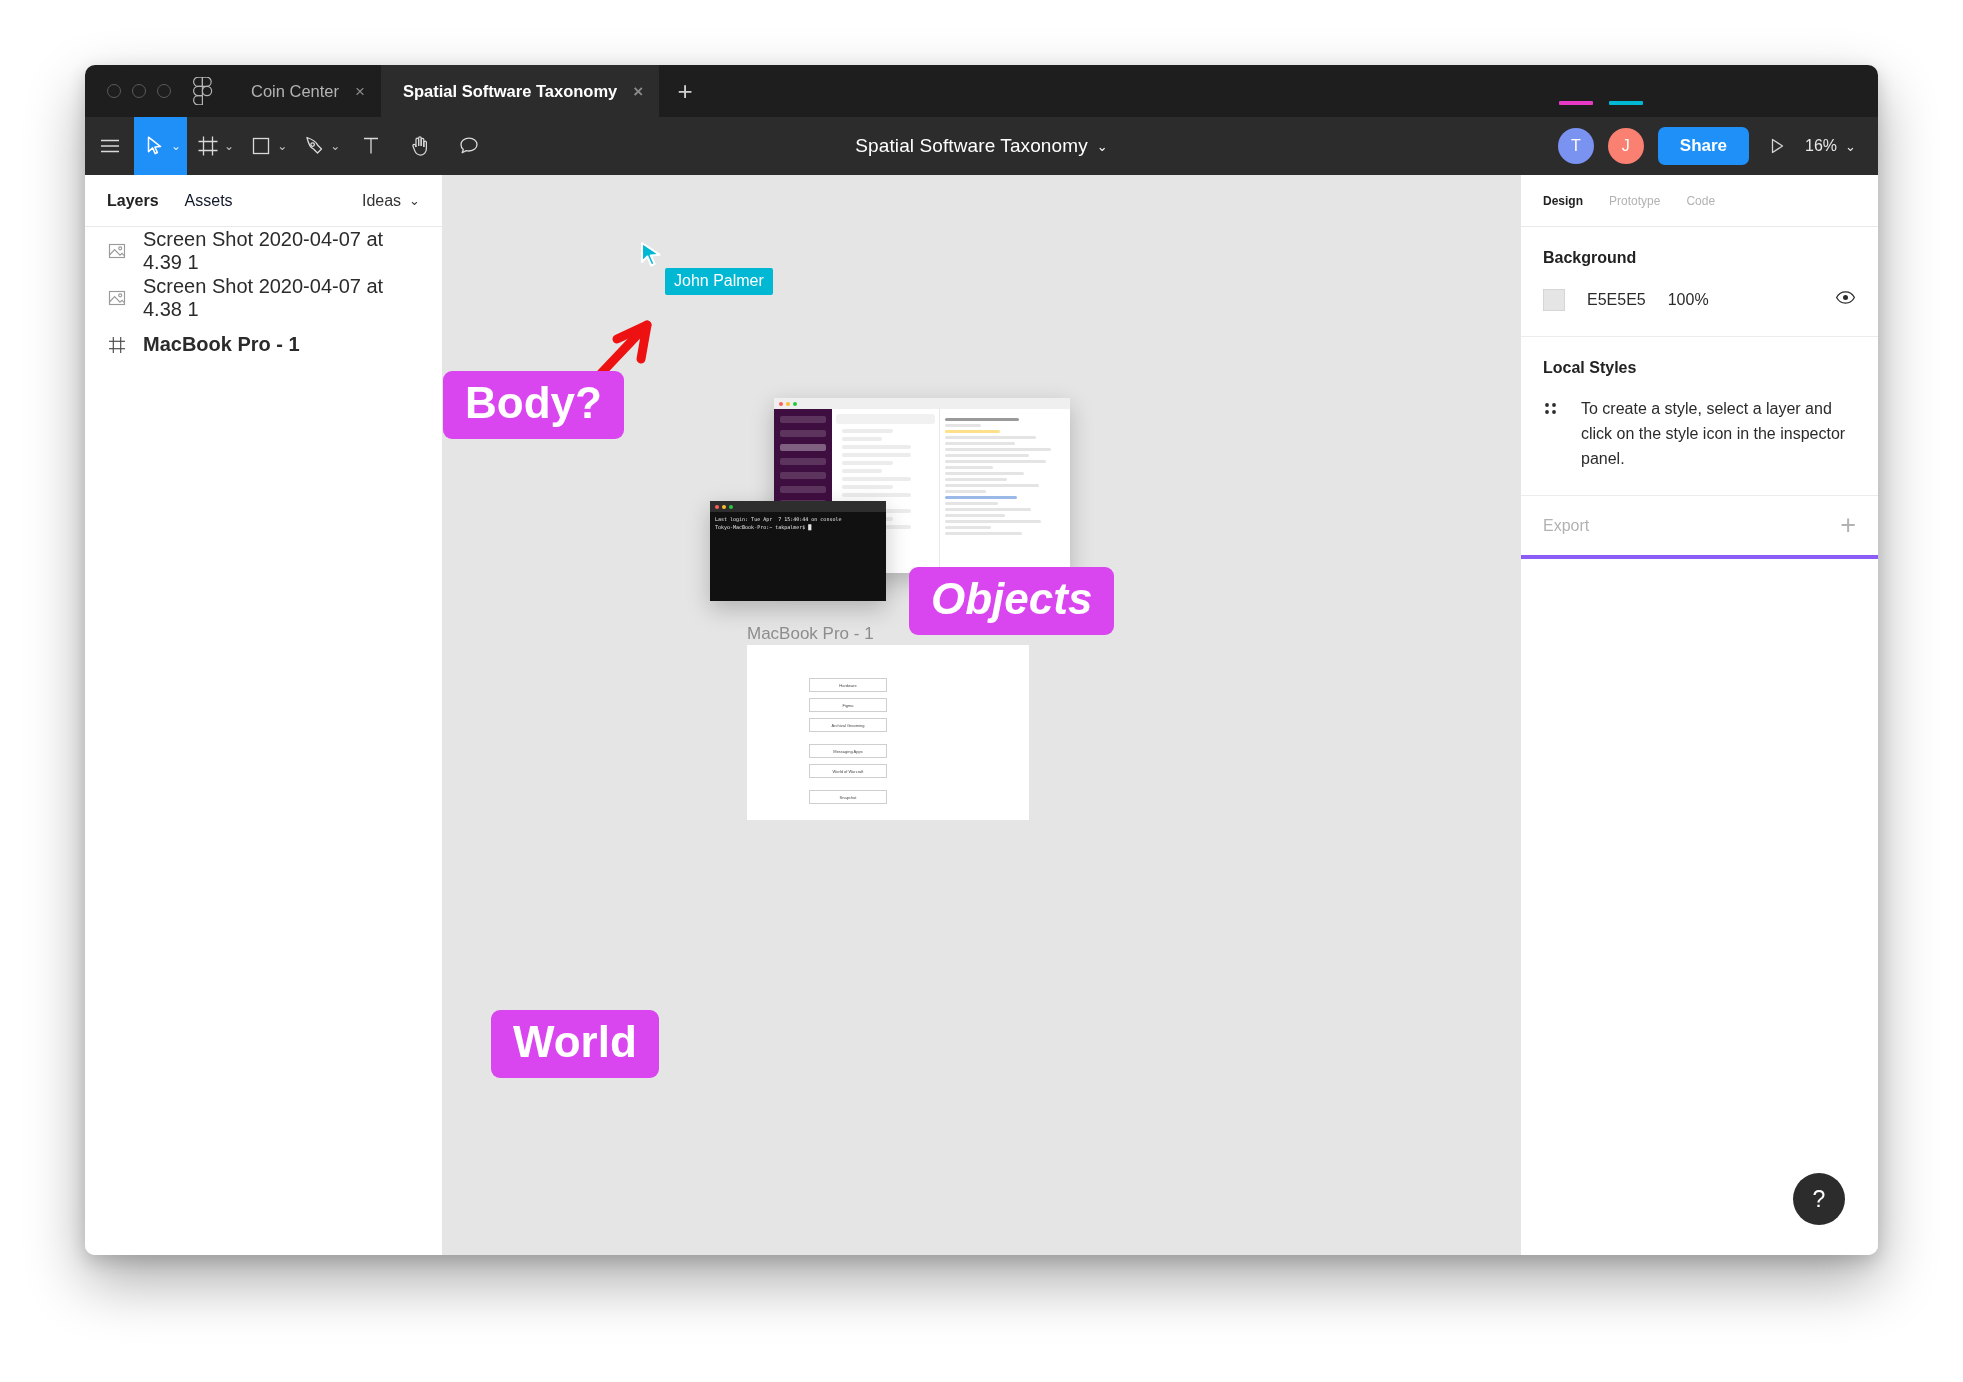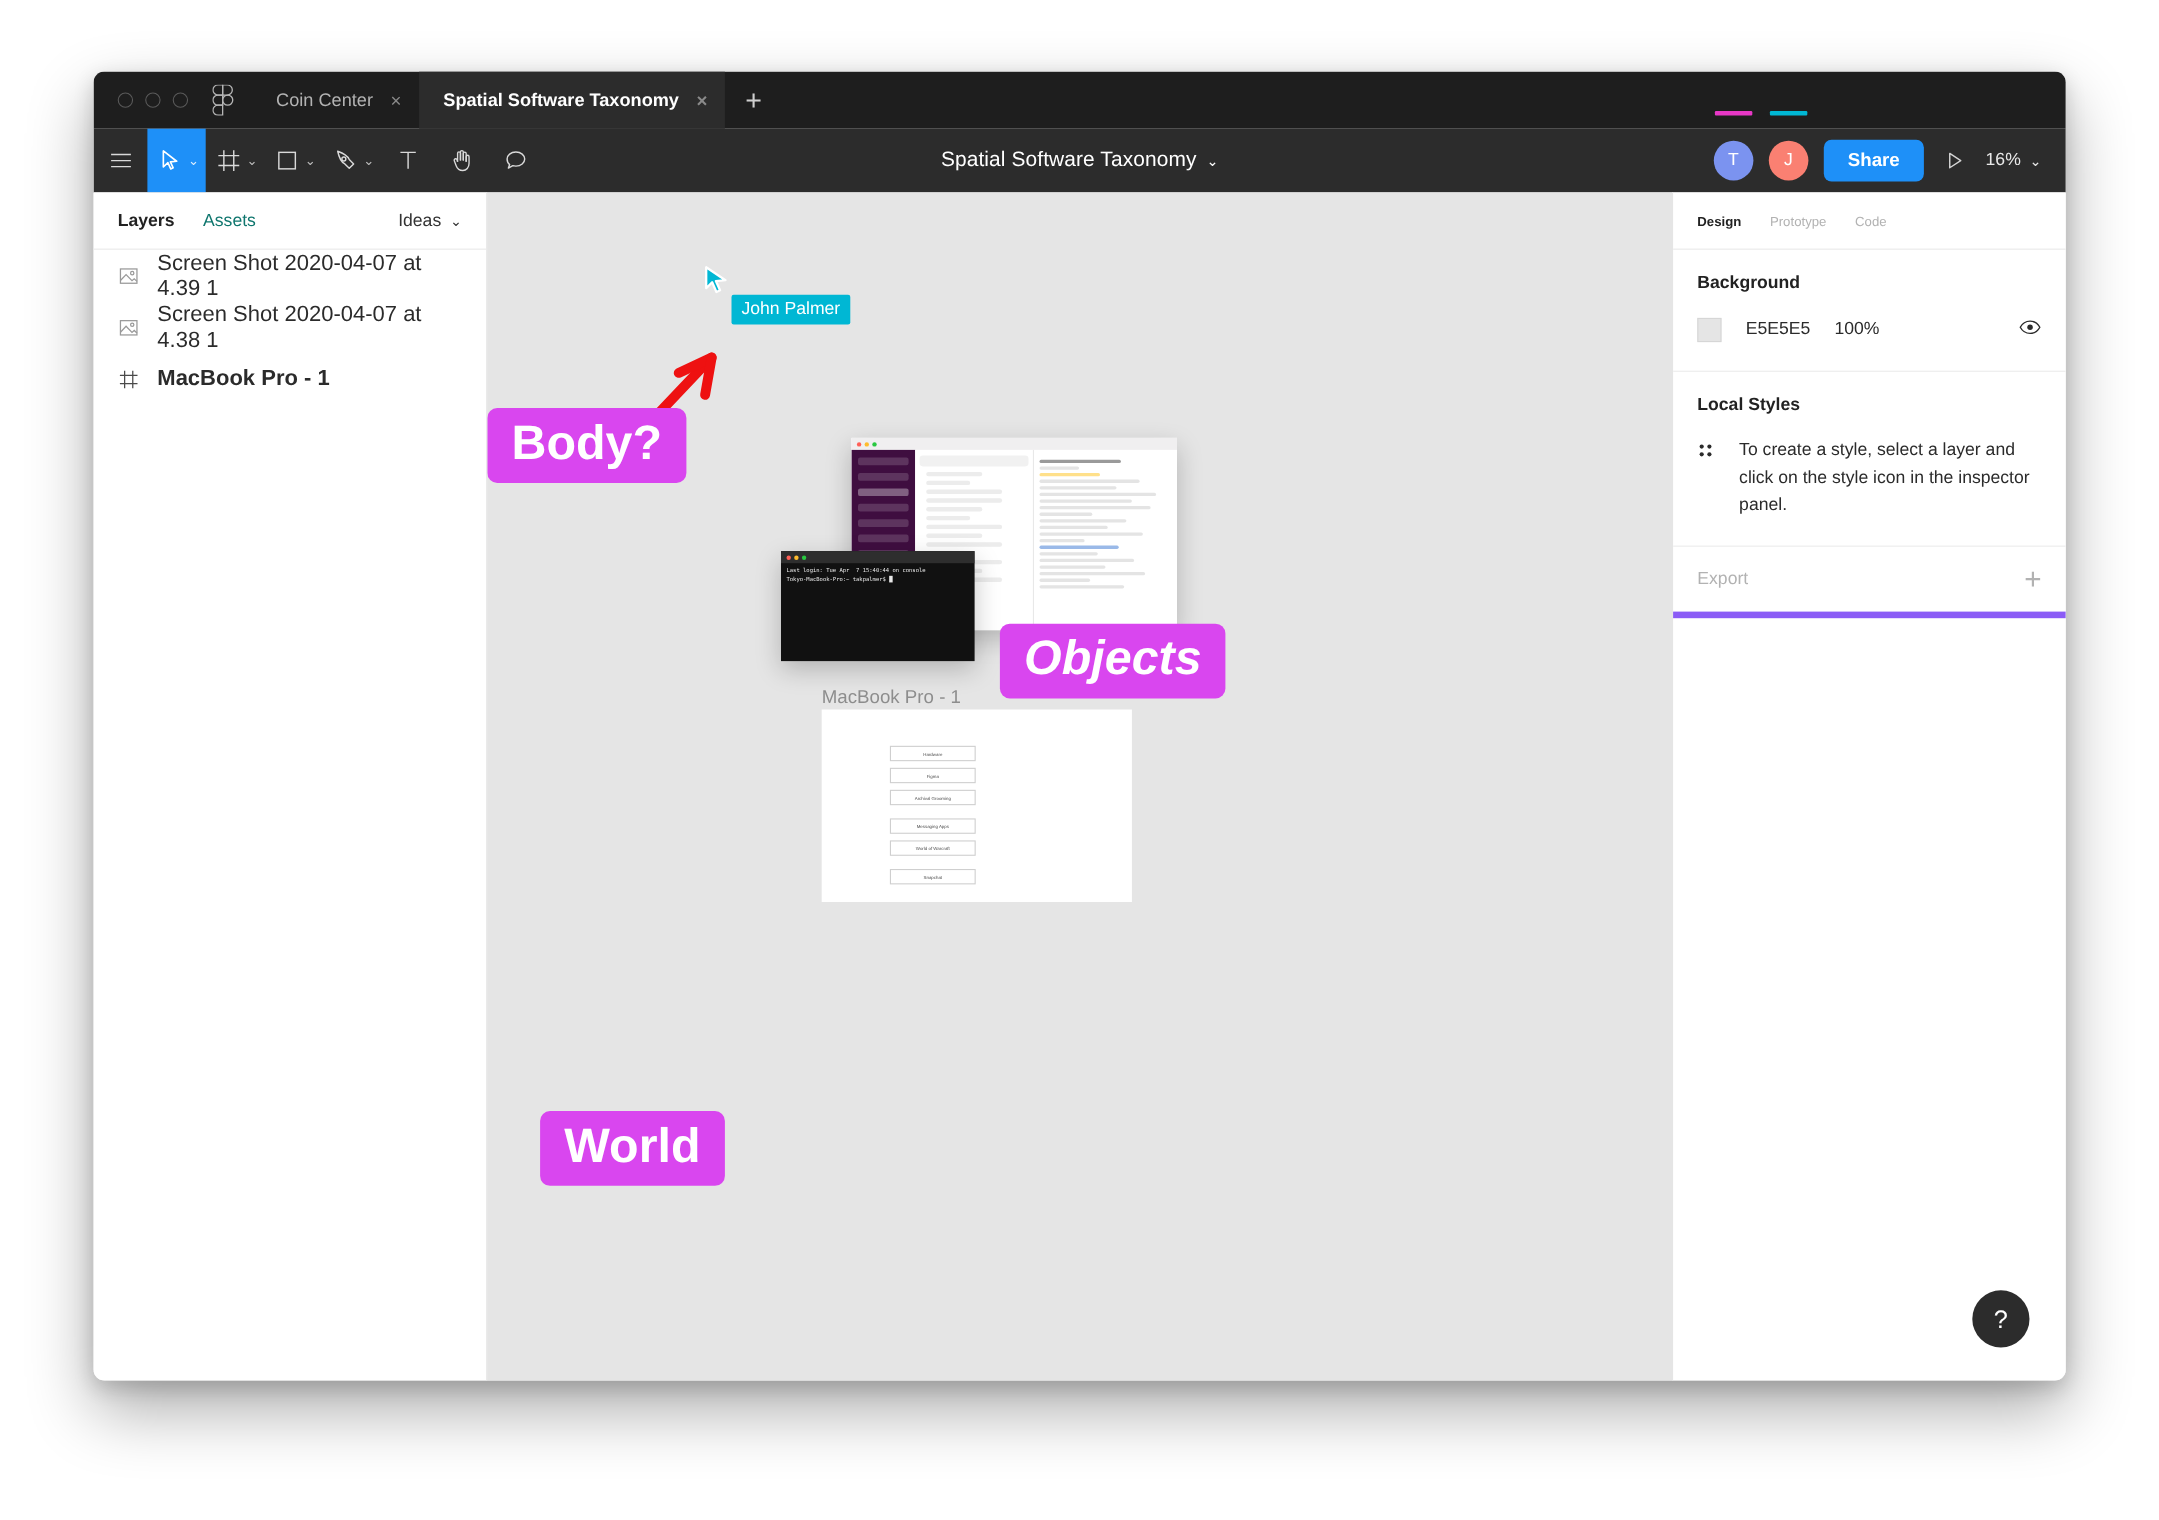--- a/index.html
+++ b/index.html
@@ -131,21 +131,21 @@
     border-right: 1px solid #e5e5e5;
     display: flex; flex-direction: column;
   }
   #left-tabs {
     height: 52px;
     display: flex; align-items: center;
     padding: 0 22px;
     border-bottom: 1px solid #e9e9e9;
     gap: 26px;
   }
-  #left-tabs .ltab { font-size: 16px; color: #0f766e; }
+  #left-tabs .ltab { font-size: 16px; color: #0f172a; }
   #left-tabs .ltab.active { color: #222222; font-weight: bold; }
   #ideas-menu {
     margin-left: auto; font-size: 16px; color: #333333;
     display: flex; align-items: center; gap: 8px;
   }
   .layer-row {
     display: flex; align-items: center;
     height: 47px; padding: 0 22px; gap: 16px;
     font-size: 20px; color: #2b2b2b;
   }
@@ -261,21 +261,21 @@
   .swatch { width: 22px; height: 22px; background: #e5e5e5; border: 1px solid #d6d6d6; }
   .bg-hex { font-size: 16px; color: #2b2b2b; }
   .bg-opacity { font-size: 16px; color: #2b2b2b; }
   .eye-icon { margin-left: auto; color: #2b2b2b; }
   .styles-row { display: flex; gap: 22px; align-items: flex-start; }
   .dots-icon { width: 16px; flex: 0 0 16px; padding-top: 4px; }
   .styles-help { font-size: 16px; color: #2b2b2b; line-height: 1.55; }
   #export-section {
     padding: 20px 22px;
     display: flex; align-items: center;
-    border-bottom: 6px solid #8b5cf6;
+    border-bottom: 4px solid #8b5cf6;
   }
   #export-label { font-size: 16px; color: #b2b2b2; }
   #export-plus { margin-left: auto; color: #b2b2b2; font-size: 27px; font-weight: 300; line-height: 0.7; }
   #help-fab {
     position: absolute;
     right: 33px; bottom: 30px;
     width: 52px; height: 52px; border-radius: 50%;
     background: #2c2c2c; color: #ffffff;
     display: flex; align-items: center; justify-content: center;
     font-size: 23px;

